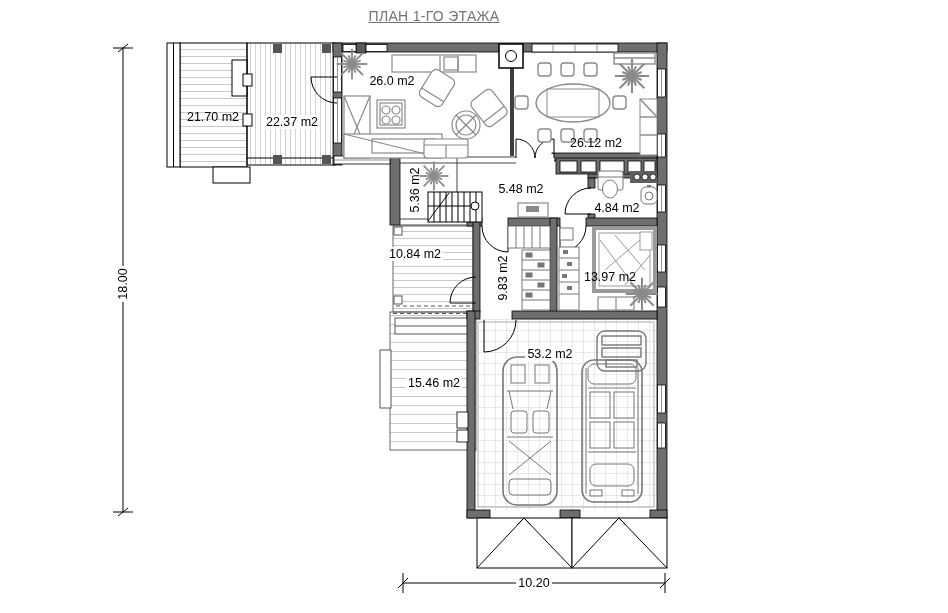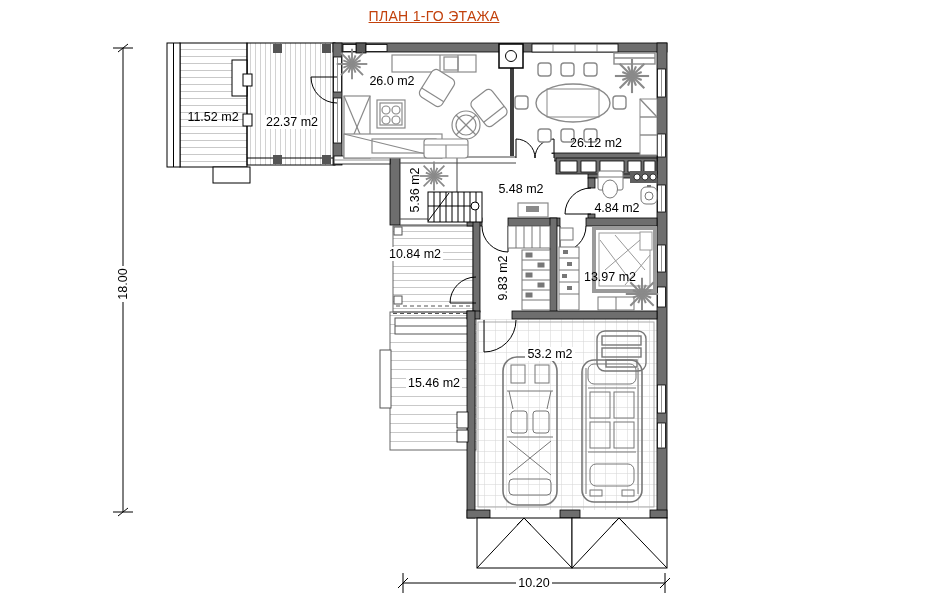--- a/index.html
+++ b/index.html
@@ -8,21 +8,21 @@
     font-family:"Liberation Sans", sans-serif; overflow:hidden;
   }
   .lbl {
     position:absolute; font-size:12.5px; line-height:14px; color:#000;
     text-align:center; white-space:nowrap;
   }
   .halo { background:#fff; padding:0 2px; }
   .vert { transform:rotate(-90deg); transform-origin:center center; }
   .title {
     position:absolute; left:323px; top:8px; width:222px; text-align:center;
-    font-size:14px; color:#c2410c; text-decoration:underline; letter-spacing:0.3px;
+    font-size:14px; color:#737373; text-decoration:underline; letter-spacing:0.3px;
   }
 </style>
 </head>
 <body>
 
 <div class="plan">
 
   <svg width="948" height="613" viewBox="0 0 948 613" style="position:absolute;left:0;top:0">
     <defs>
       <pattern id="hatchH" width="7" height="7" patternUnits="userSpaceOnUse">
@@ -374,21 +374,21 @@
       <line x1="403" y1="583" x2="665" y2="583"></line>
       <line x1="403" y1="573" x2="403" y2="593"></line>
         <line x1="398" y1="588" x2="408" y2="578"></line>
       <line x1="665" y1="573" x2="665" y2="593"></line>
         <line x1="660" y1="588" x2="670" y2="578"></line>
     </g>
   </svg>
 
   <div class="title">ПЛАН 1-ГО ЭТАЖА</div>
 
-  <div class="lbl" style="left:178px;top:110px;width:70px">11.52 m2</div>
+  <div class="lbl" style="left:178px;top:110px;width:70px">21.70 m2</div>
   <div class="lbl" style="left:257px;top:115px;width:70px"><span class="halo">22.37 m2</span></div>
   <div class="lbl" style="left:357px;top:74px;width:70px">26.0 m2</div>
   <div class="lbl" style="left:561px;top:136px;width:70px">26.12 m2</div>
   <div class="lbl vert" style="left:388px;top:183px;width:54px">5.36 m2</div>
   <div class="lbl" style="left:495px;top:182px;width:52px">5.48 m2</div>
   <div class="lbl" style="left:591px;top:201px;width:52px">4.84 m2</div>
   <div class="lbl" style="left:386px;top:247px;width:58px"><span class="halo">10.84 m2</span></div>
   <div class="lbl vert" style="left:476px;top:271px;width:54px"><span class="halo">9.83 m2</span></div>
   <div class="lbl" style="left:581px;top:270px;width:58px">13.97 m2</div>
   <div class="lbl" style="left:525px;top:347px;width:50px"><span class="halo">53.2 m2</span></div>

